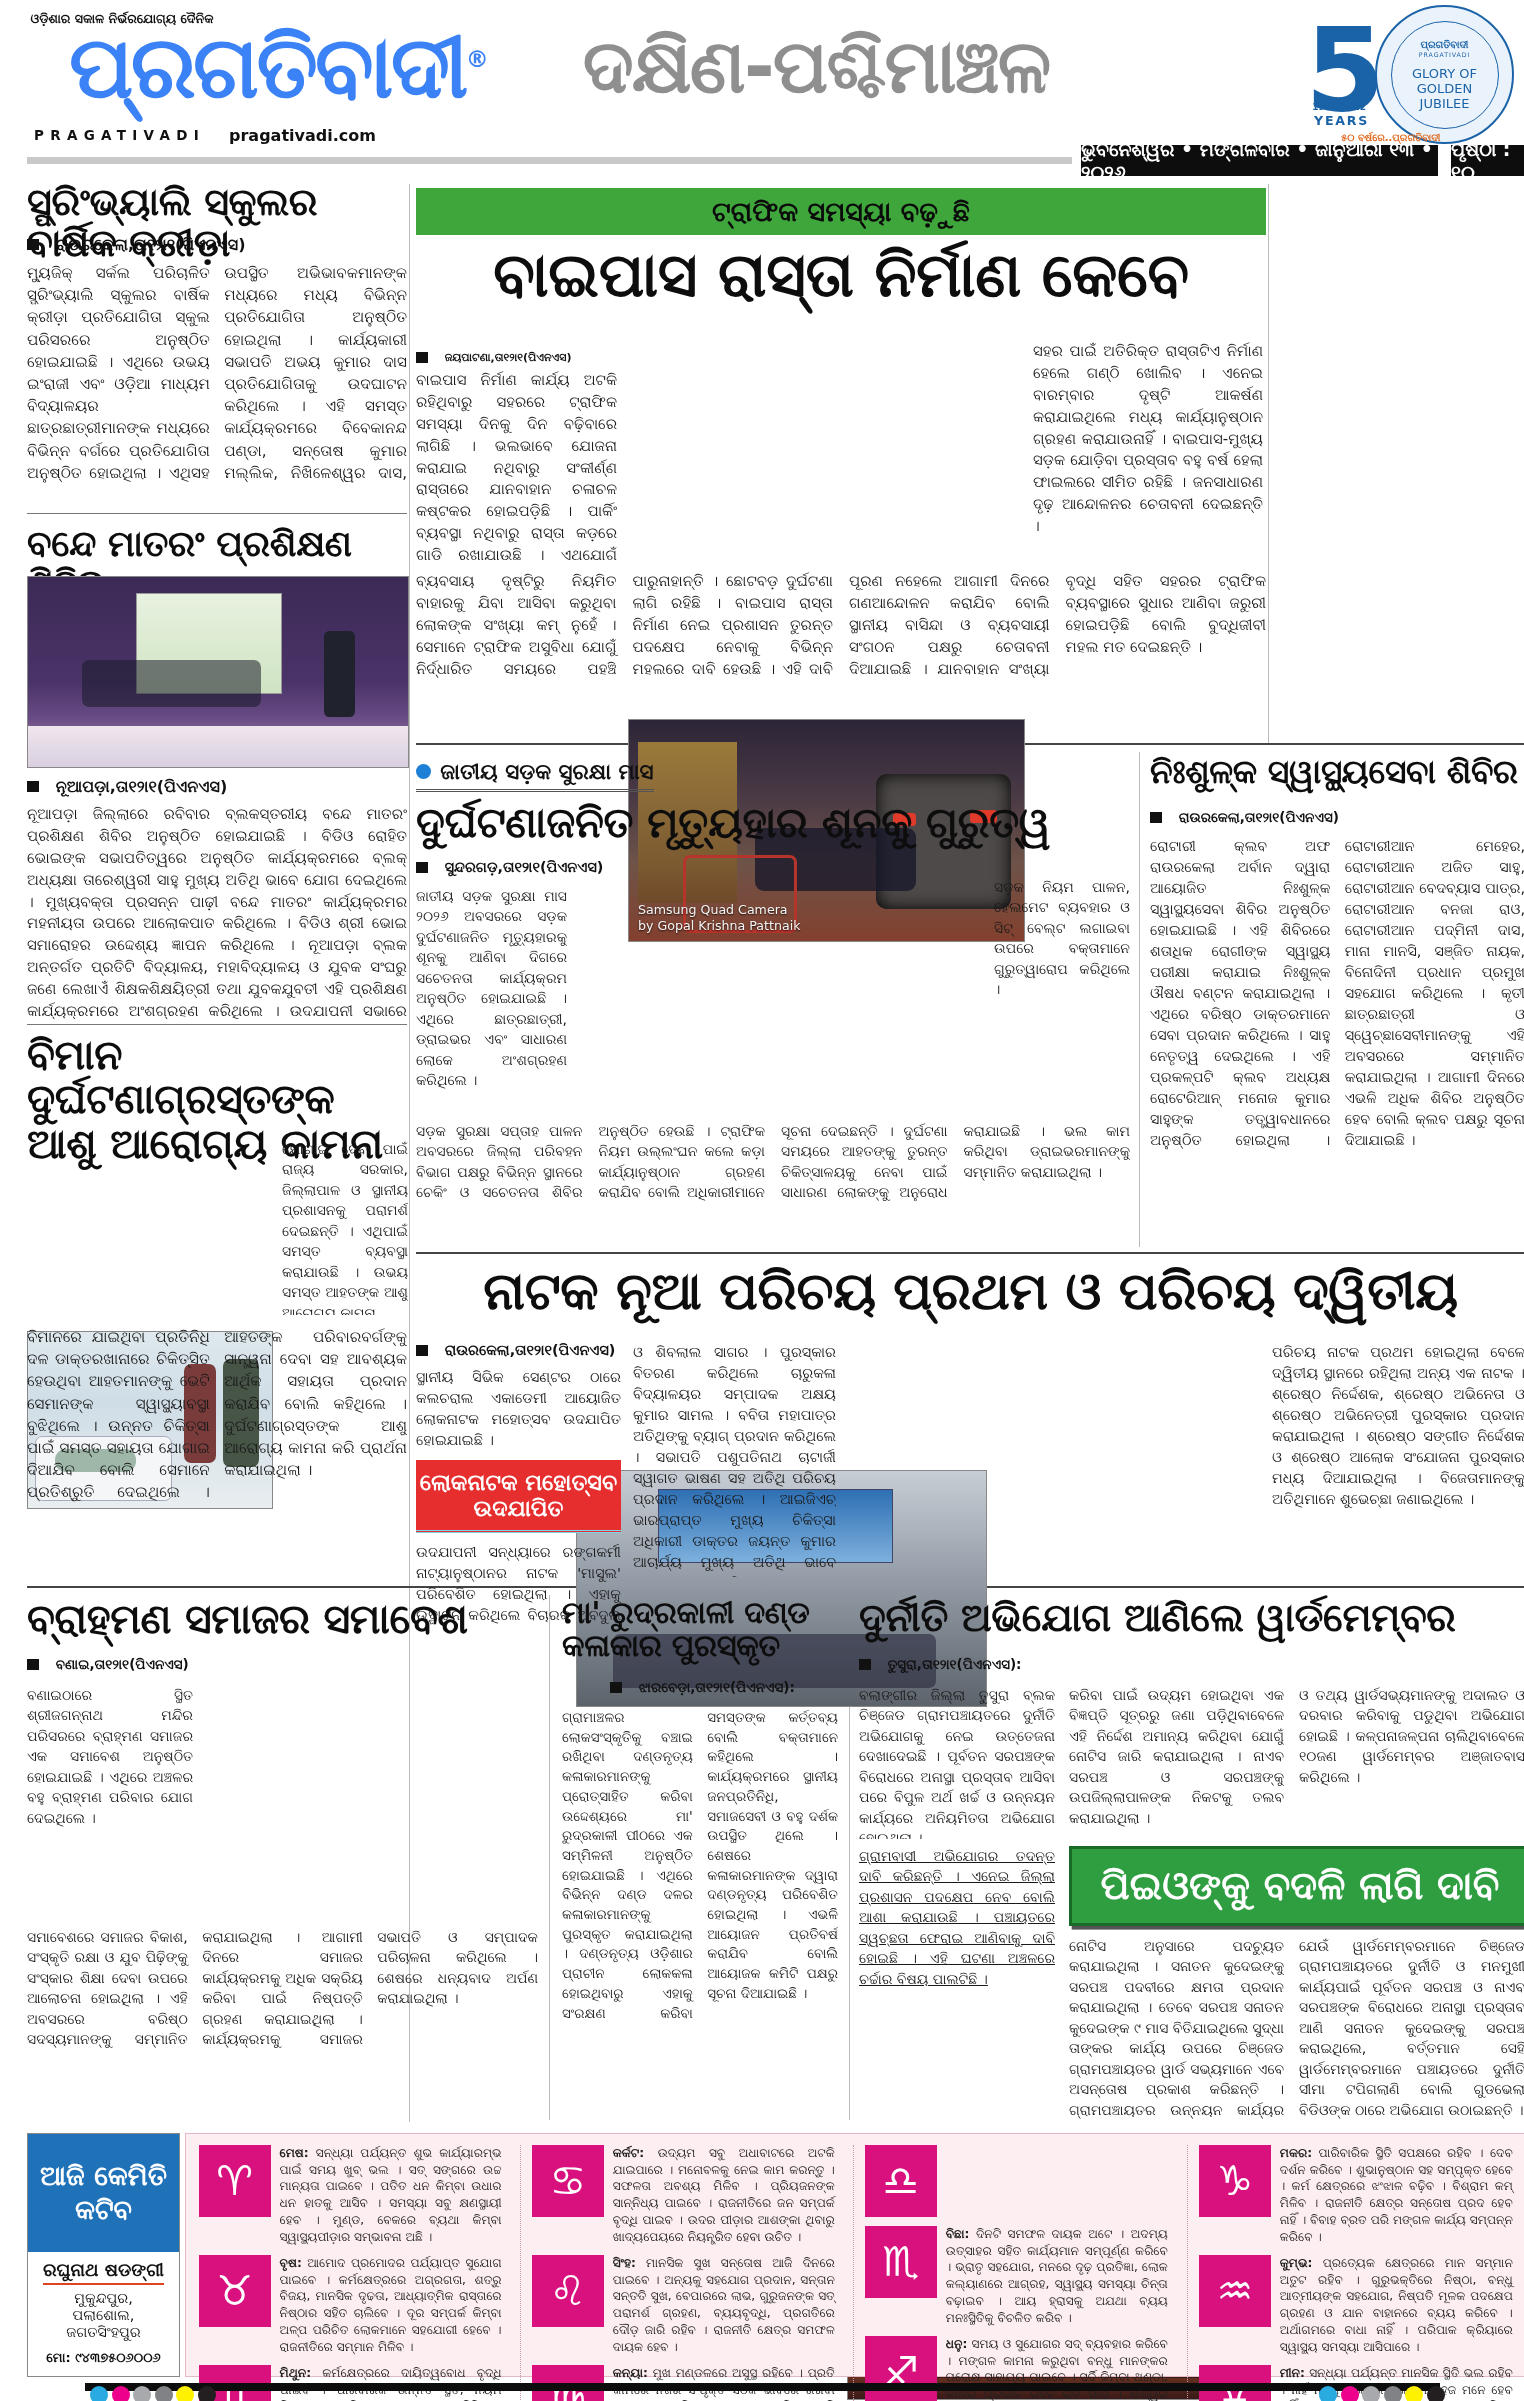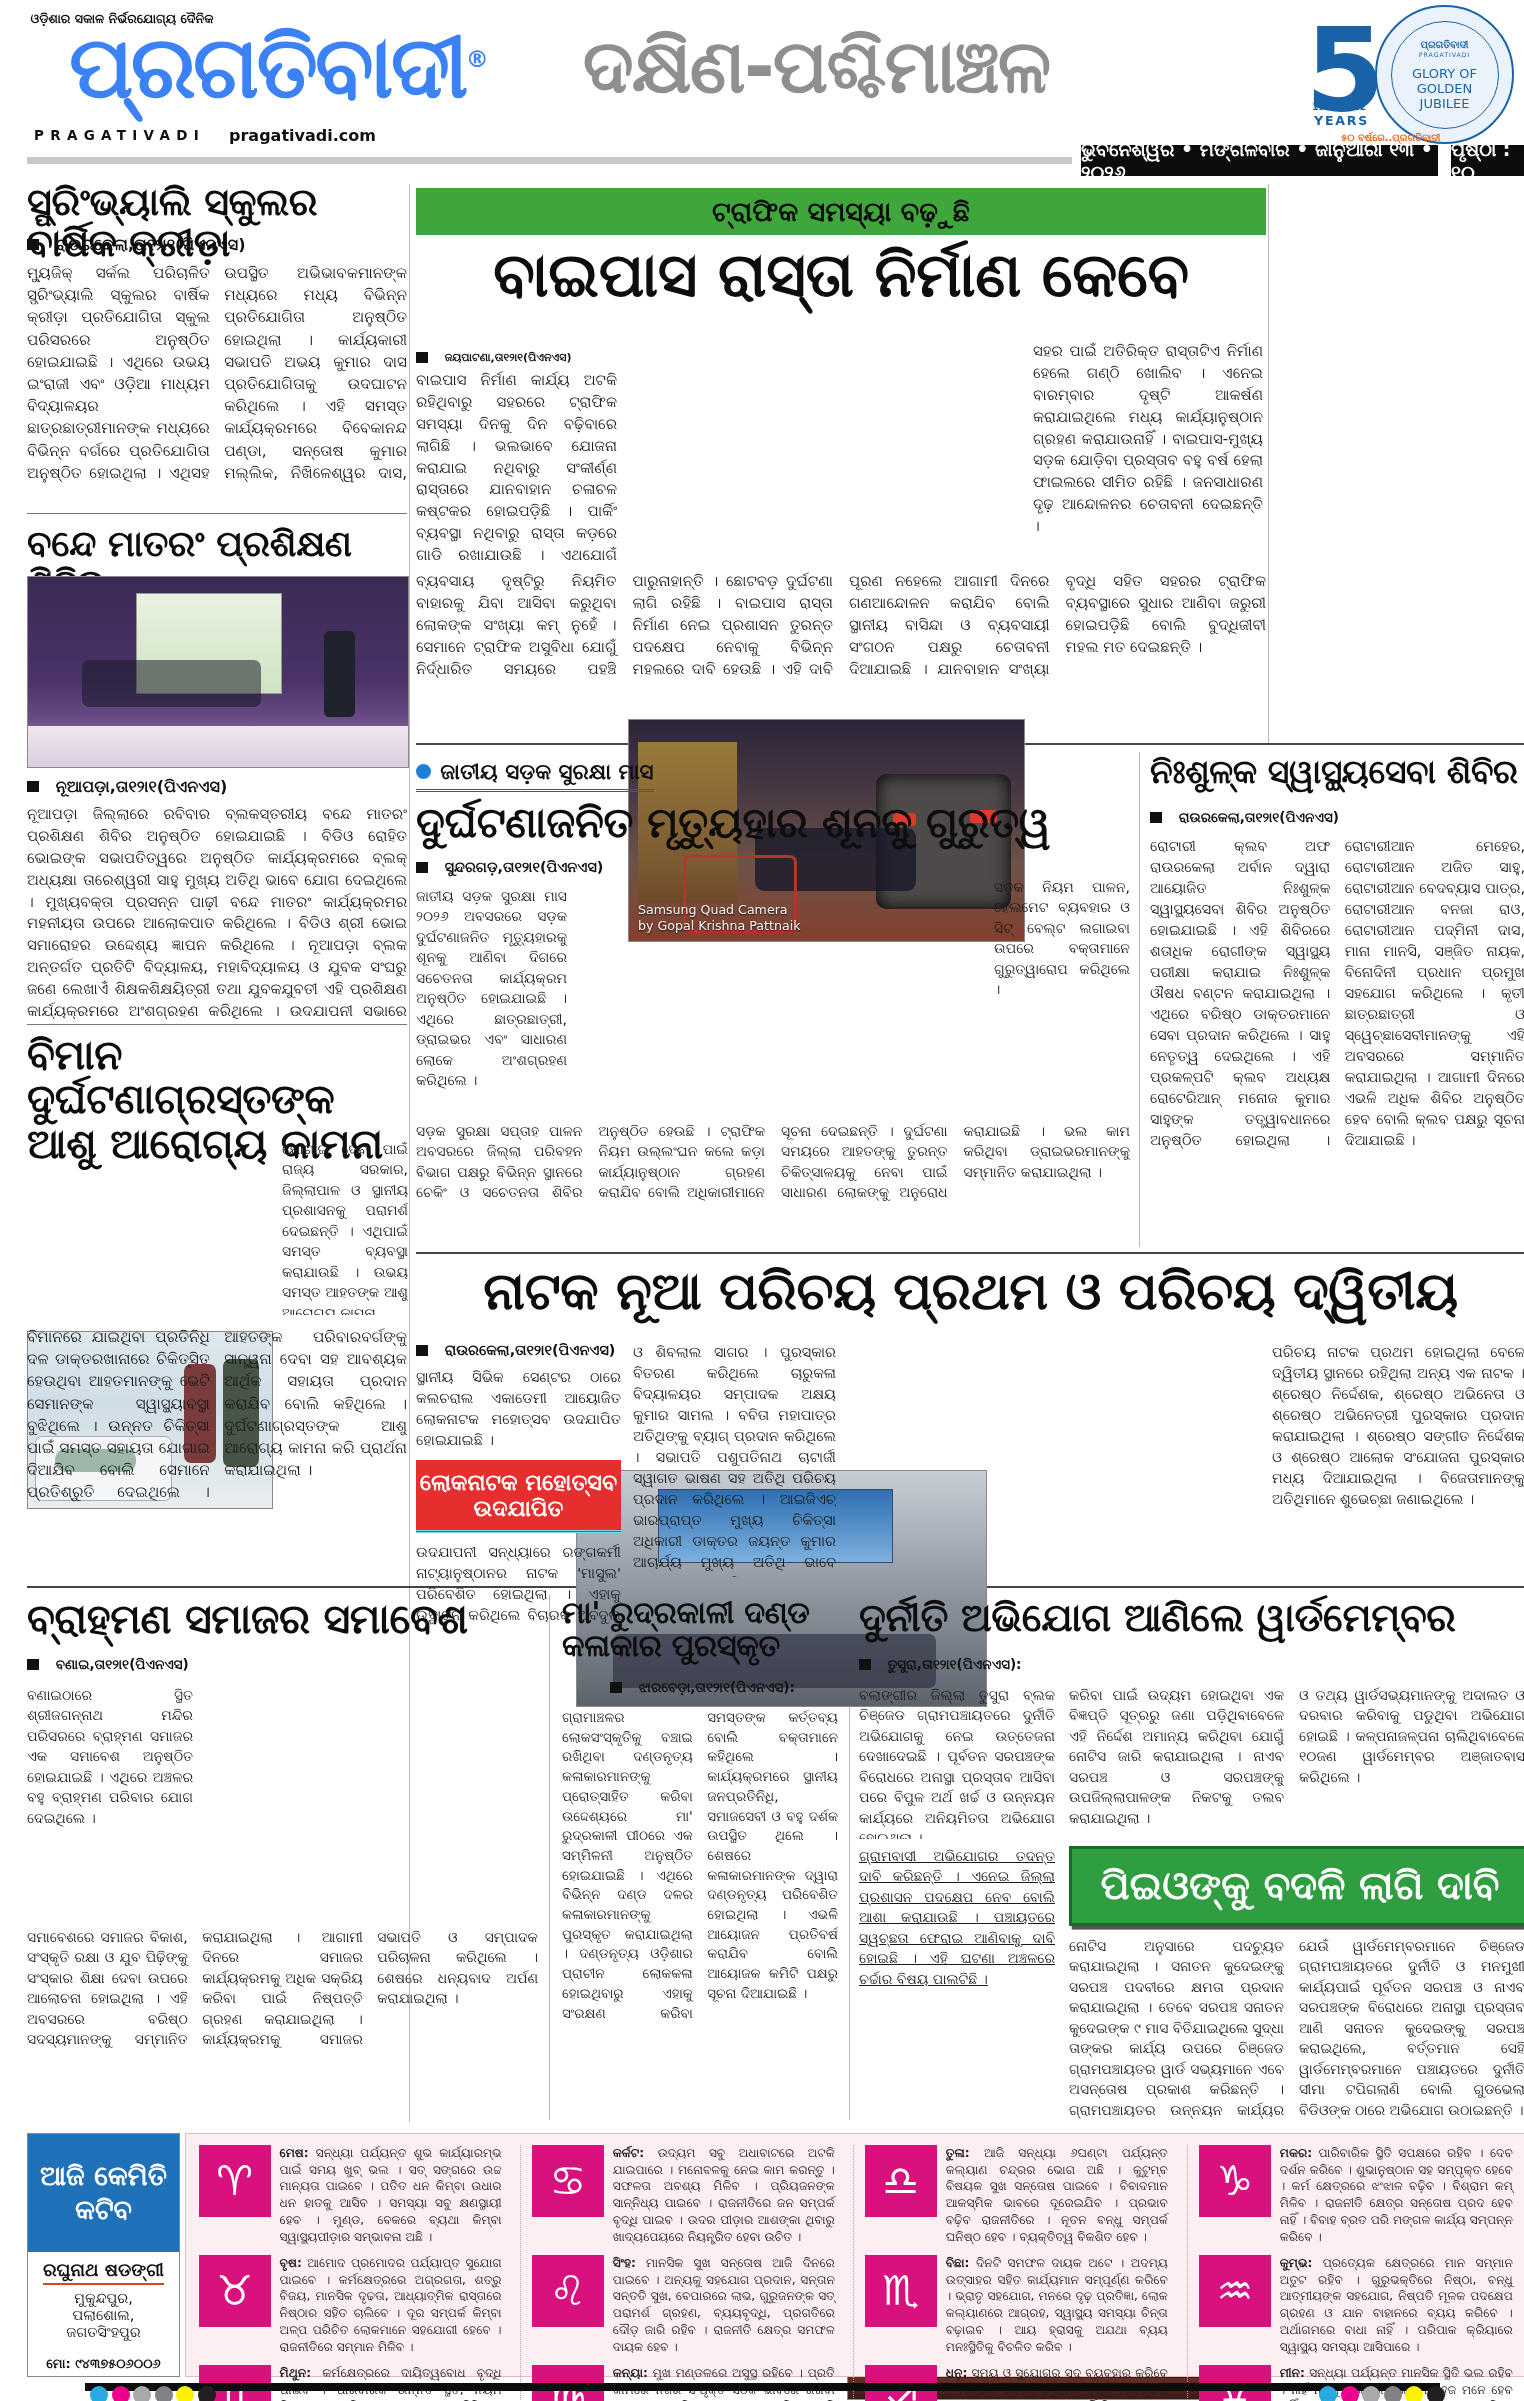--- a/index.html
+++ b/index.html
@@ -209,21 +209,21 @@
 
   <div class="abs" style="left:27px;top:2133px;width:151px;height:242px;border:0.9px solid #888;">
     <div class="astro-blue" style="height:118px;">ଆଜି କେମିତି କଟିବ</div>
     <div style="text-align:center;padding-top:7.2px;">
       <div style="font-size:18px;font-weight:800;border-bottom:2.7px solid #d42;display:inline-block;padding-bottom:1.8px;">ରଘୁନାଥ ଷଡଙ୍ଗୀ</div>
       <div style="font-size:14.4px;margin-top:5.4px;">
         <div>ମୁକୁନ୍ଦପୁର,</div>
         <div>ପଲାଶୋଲ,</div>
         <div>ଜଗତସିଂହପୁର</div>
       </div>
-      <div style="font-size:13px;font-weight:700;margin-top:15px;">ମୋ: ୯୪୩୭୫୦୬୦୦୬</div>
+      <div style="font-size:13px;font-weight:700;margin-top:9px;">ମୋ: ୯୪୩୭୫୦୬୦୦୬</div>
     </div>
   </div>
   <div class="abs horo-panel" style="left:185px;top:2133px;width:1340px;height:242px;">
     <div class="horo-col" style="left:12.6px;width:303px;">
       <div class="horo-row">
           <div class="zodiac-tile">♈</div>
           <div class="horo-text"><span class="sign-name">ମେଷ:</span> <span>ସନ୍ଧ୍ୟା ପର୍ଯ୍ୟନ୍ତ ଶୁଭ କାର୍ଯ୍ୟାରମ୍ଭ ପାଇଁ ସମୟ ଖୁବ୍ ଭଲ । ସତ୍ ସଙ୍ଗରେ ଉଚ୍ଚ ମାନ୍ୟତା ପାଇବେ । ପତିତ ଧନ କିମ୍ବା ଉଧାର ଧନ ହାତକୁ ଆସିବ । ସମସ୍ୟା ସବୁ କ୍ଷଣସ୍ଥାୟୀ ହେବ । ମୁଣ୍ଡ, ବେକରେ ବ୍ୟଥା କିମ୍ବା ସ୍ୱାସ୍ଥ୍ୟପୀଡ଼ାର ସମ୍ଭାବନା ଅଛି ।</span></div>
         </div>
       <div class="horo-row">
           <div class="zodiac-tile">♉</div>
@@ -244,21 +244,20 @@
           <div class="horo-text"><span class="sign-name">ସିଂହ:</span> <span>ମାନସିକ ସୁଖ ସନ୍ତୋଷ ଆଜି ଦିନରେ ପାଇବେ । ଅନ୍ୟକୁ ସହଯୋଗ ପ୍ରଦାନ, ସନ୍ତାନ ସନ୍ତତି ସୁଖ, ବେପାରରେ ଲାଭ, ଗୁରୁଜନଙ୍କ ସତ୍ ପରାମର୍ଶ ଗ୍ରହଣ, ବ୍ୟୟବୃଦ୍ଧି, ପ୍ରଗତିରେ ଦୌଡ଼ ଜାରି ରହିବ । ରାଜନୀତି କ୍ଷେତ୍ର ସମଫଳ ଦାୟକ ହେବ ।</span></div>
         </div>
       <div class="horo-row">
           <div class="zodiac-tile">♍</div>
           <div class="horo-text"><span class="sign-name">କନ୍ୟା:</span> <span>ମୁଖ ମଣ୍ଡଳରେ ଅସୁସ୍ଥ ରହିବେ । ପ୍ରତି କାମରେ ନିଜର ସଂପୃକ୍ତି ସଠିକ ଭାବରେ ରଖିବା ଦରକାର । ମଝିରେ ଦଲାଲ ମାନେ ହିରାଣ କରି ପାରନ୍ତି । ରାଜନୀତିରେ ଉଚ୍ଚ ପଦବୀରୁ ମାନ୍ୟତା ପାଇବେ । ଜ୍ଞାତି କୁଟୁମ୍ବ ସୁଖ, ମଙ୍ଗଳ କାମ ଆଗେଇବ ।</span></div>
         </div>
     </div>
     <div class="horo-col" style="left:667px;width:303px;border-left:1.8px dotted #c9a;padding-left:10.8px;">
       <div class="horo-row">
           <div class="zodiac-tile">♎</div>
-          <div class="horo-text"><span class="sign-name">ତୁଳା:</span> <span>ଆଜି ସନ୍ଧ୍ୟା ୬ଘଣ୍ଟା ପର୍ଯ୍ୟନ୍ତ କଲ୍ୟାଣ ଚନ୍ଦ୍ରର ଭୋଗ ଅଛି । କୁଟୁମ୍ବ ବିଷୟକ ସୁଖ ସନ୍ତୋଷ ପାଇବେ । ବିବାଦମାନ ଆକସ୍ମିକ ଭାବରେ ଦୂରେଇଯିବ । ପ୍ରଭାବ ବଢ଼ିବ ରାଜନୀତିରେ । ନୂତନ ବନ୍ଧୁ ସମ୍ପର୍କ ଘନିଷ୍ଠ ହେବ । ବ୍ୟକ୍ତିତ୍ୱ ବିକଶିତ ହେବ ।</span></div>
         </div>
       <div class="horo-row">
           <div class="zodiac-tile">♏</div>
           <div class="horo-text"><span class="sign-name">ବିଛା:</span> <span>ଦିନଟି ସମଫଳ ଦାୟକ ଅଟେ । ଅଦମ୍ୟ ଉତ୍ସାହର ସହିତ କାର୍ଯ୍ୟମାନ ସମ୍ପୂର୍ଣ୍ଣ କରିବେ । ଭ୍ରାତୃ ସହଯୋଗ, ମନରେ ଦୃଢ଼ ପ୍ରତିଜ୍ଞା, ଲୋକ କଲ୍ୟାଣରେ ଆଗ୍ରହ, ସ୍ୱାସ୍ଥ୍ୟ ସମସ୍ୟା ଚିନ୍ତା ବଢ଼ାଇବ । ଆୟ ହ୍ରାସକୁ ଅଯଥା ବ୍ୟୟ ମନଃସ୍ଥିତିକୁ ବିଚଳିତ କରିବ ।</span></div>
         </div>
       <div class="horo-row">
           <div class="zodiac-tile">♐</div>
           <div class="horo-text"><span class="sign-name">ଧନୁ:</span> <span>ସମୟ ଓ ସୁଯୋଗର ସଦ୍ ବ୍ୟବହାର କରିବେ । ମଙ୍ଗଳ କାମନା କରୁଥିବା ବନ୍ଧୁ ମାନଙ୍କର ପରୋକ୍ଷ ସାହାଯ୍ୟ ପାଇବେ । ସର୍ଦି କିମ୍ବା ଥଣ୍ଡା, କାଶର ପ୍ରଭାବ ରହିବ ରାତି ସାରା । ଈଶ୍ୱର ଚିନ୍ତନ, ଧ୍ୟାନ ଧାରଣା, ପଢ଼ାଲେଖାରେ ମନୋନିବେଶ କରିବେ ।</span></div>
         </div>
     </div>

